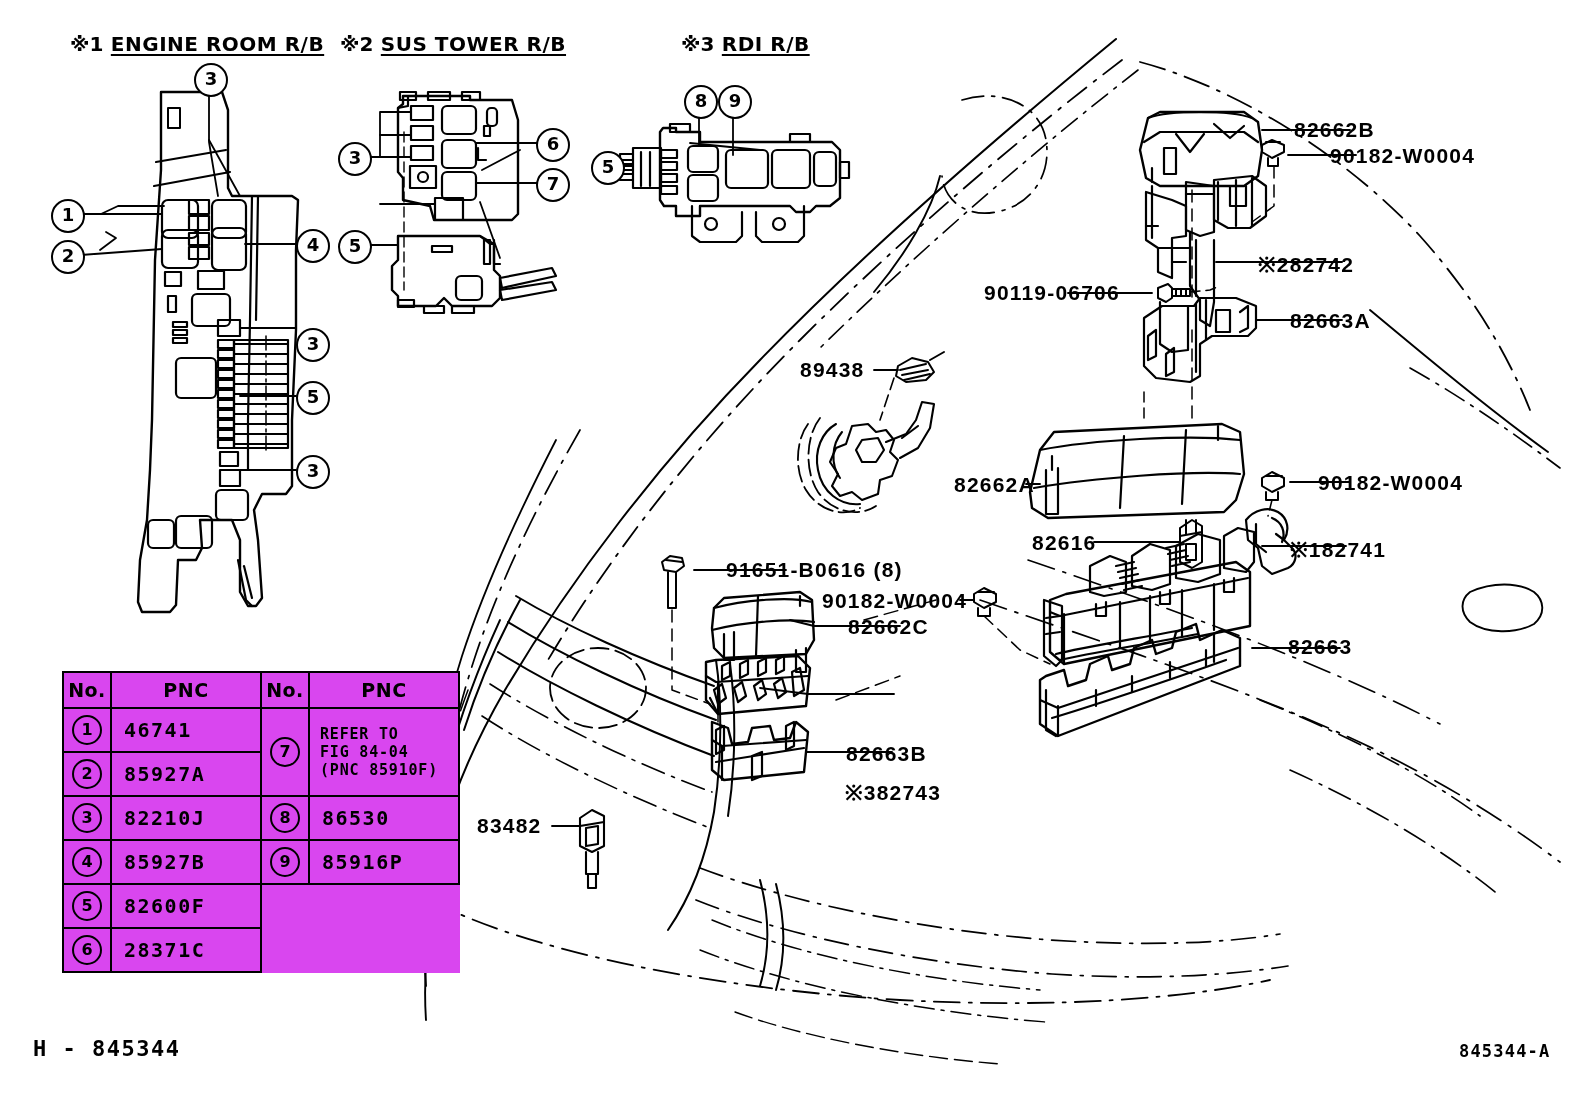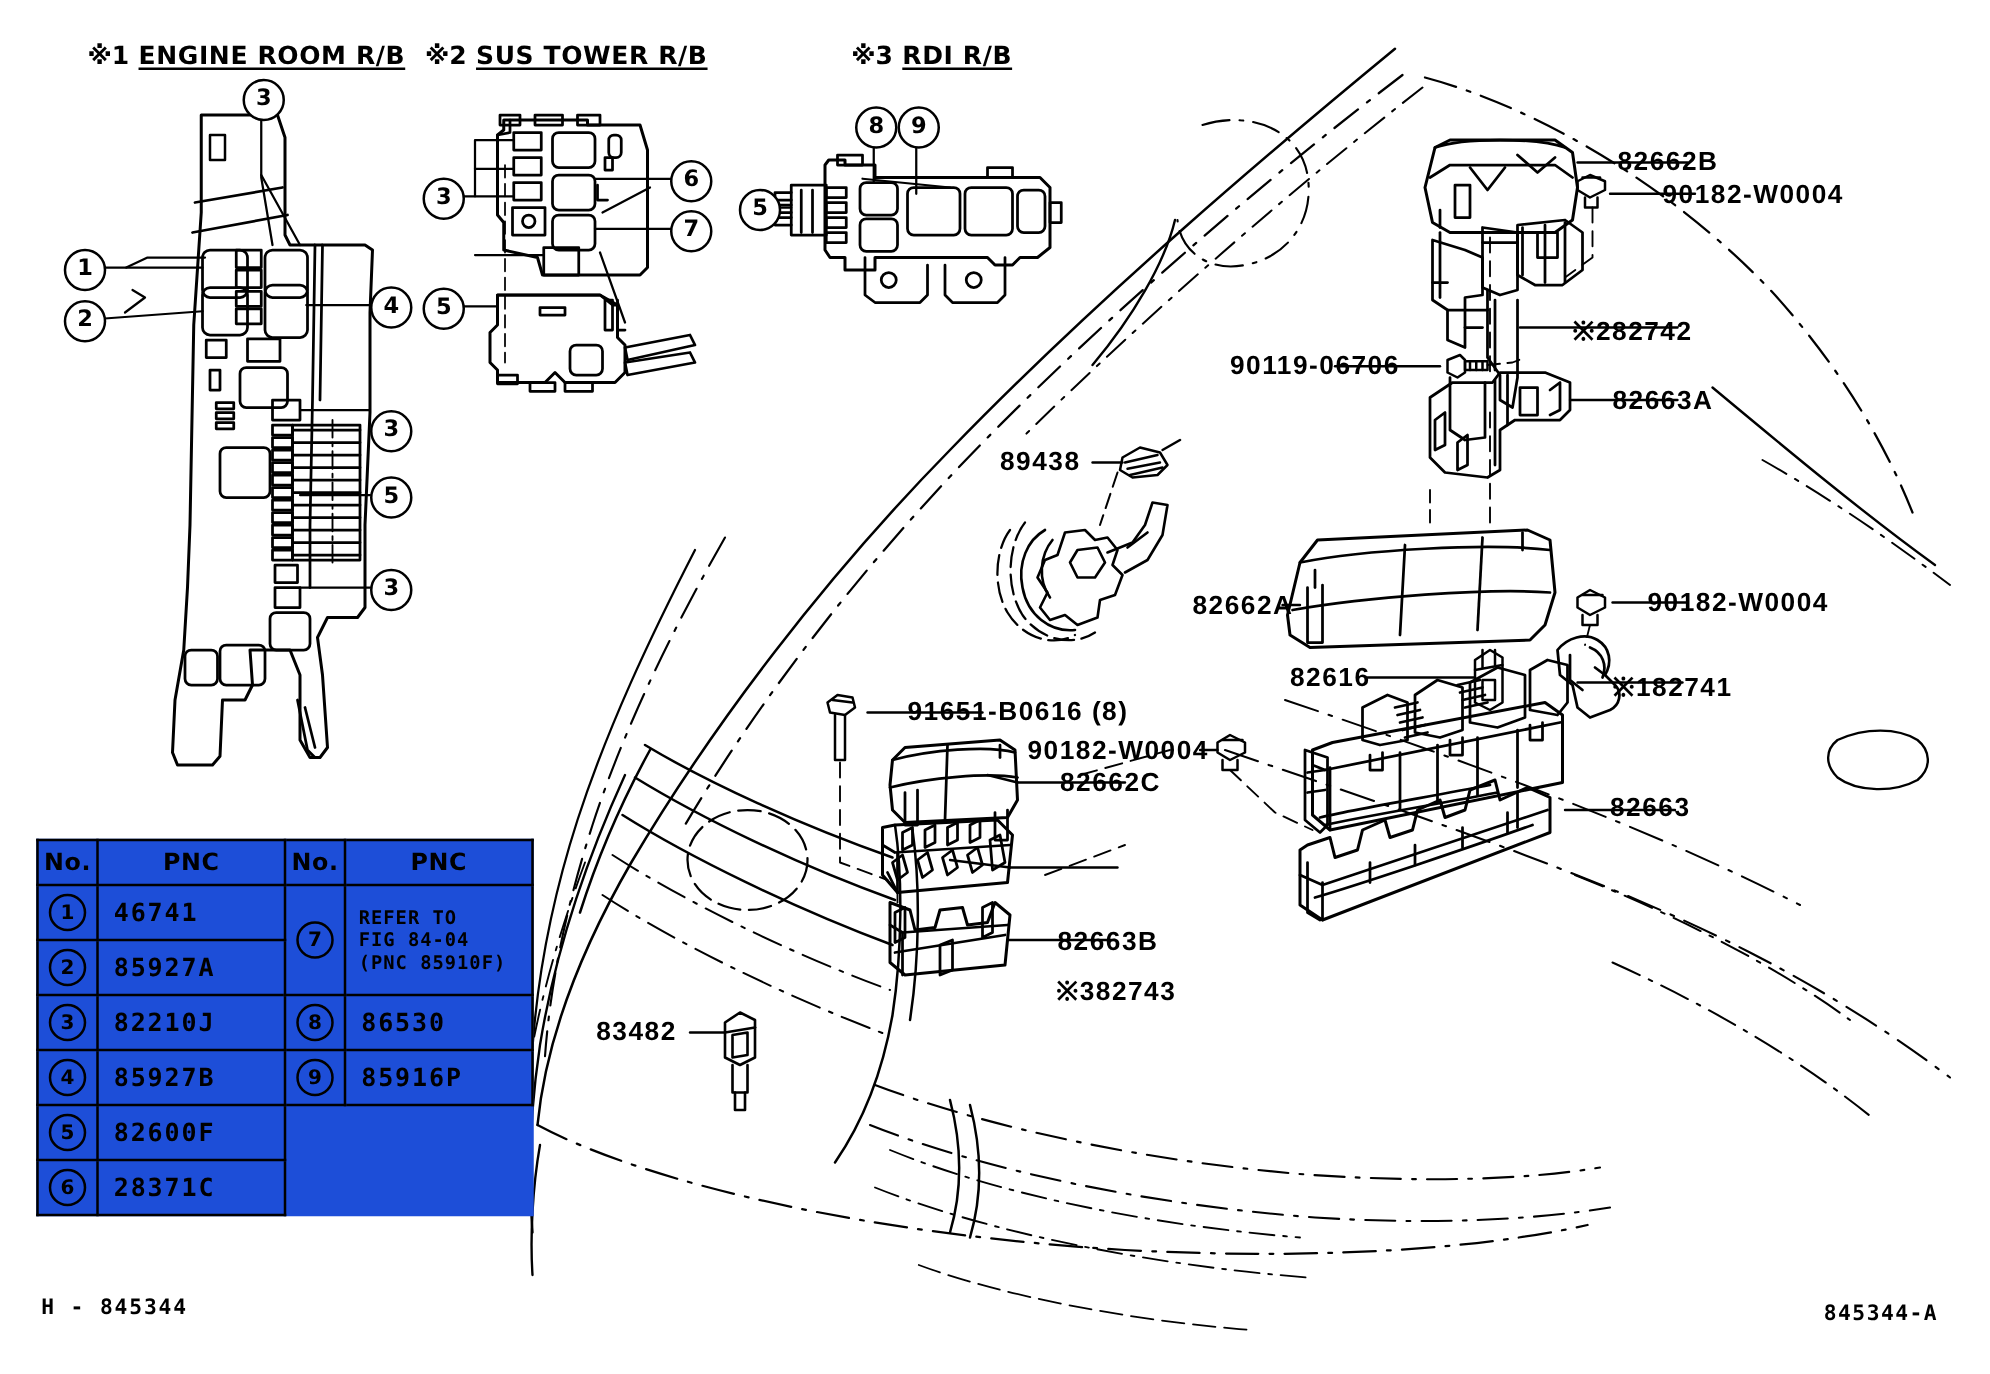--- a/index.html
+++ b/index.html
@@ -52,40 +52,40 @@
     font-size: 21px;
     font-weight: 700;
     letter-spacing: 1.2px;
     white-space: nowrap;
   }
   .footer-left {
     position: absolute;
     left: 33px;
     top: 1036px;
     font-family: "DejaVu Sans Mono", monospace;
-    font-size: 17px;
+    font-size: 22px;
     font-weight: 700;
     letter-spacing: 1.5px;
   }
   .footer-right {
     position: absolute;
     left: 1459px;
     top: 1041px;
     font-family: "DejaVu Sans Mono", monospace;
     font-size: 17px;
     font-weight: 700;
     letter-spacing: 1.2px;
   }
   
   #legend {
     position: absolute;
-    left: 29px;
+    left: 62px;
     top: 671px;
     border-collapse: collapse;
-    background: #1d4ed8;
+    background: #d946ef;
   }
   #legend td, #legend th {
     border: 2px solid #000;
     padding: 0;
     vertical-align: middle;
     font-family: "DejaVu Sans Mono", monospace;
     font-weight: 700;
   }
   #legend th {
     height: 34px;

